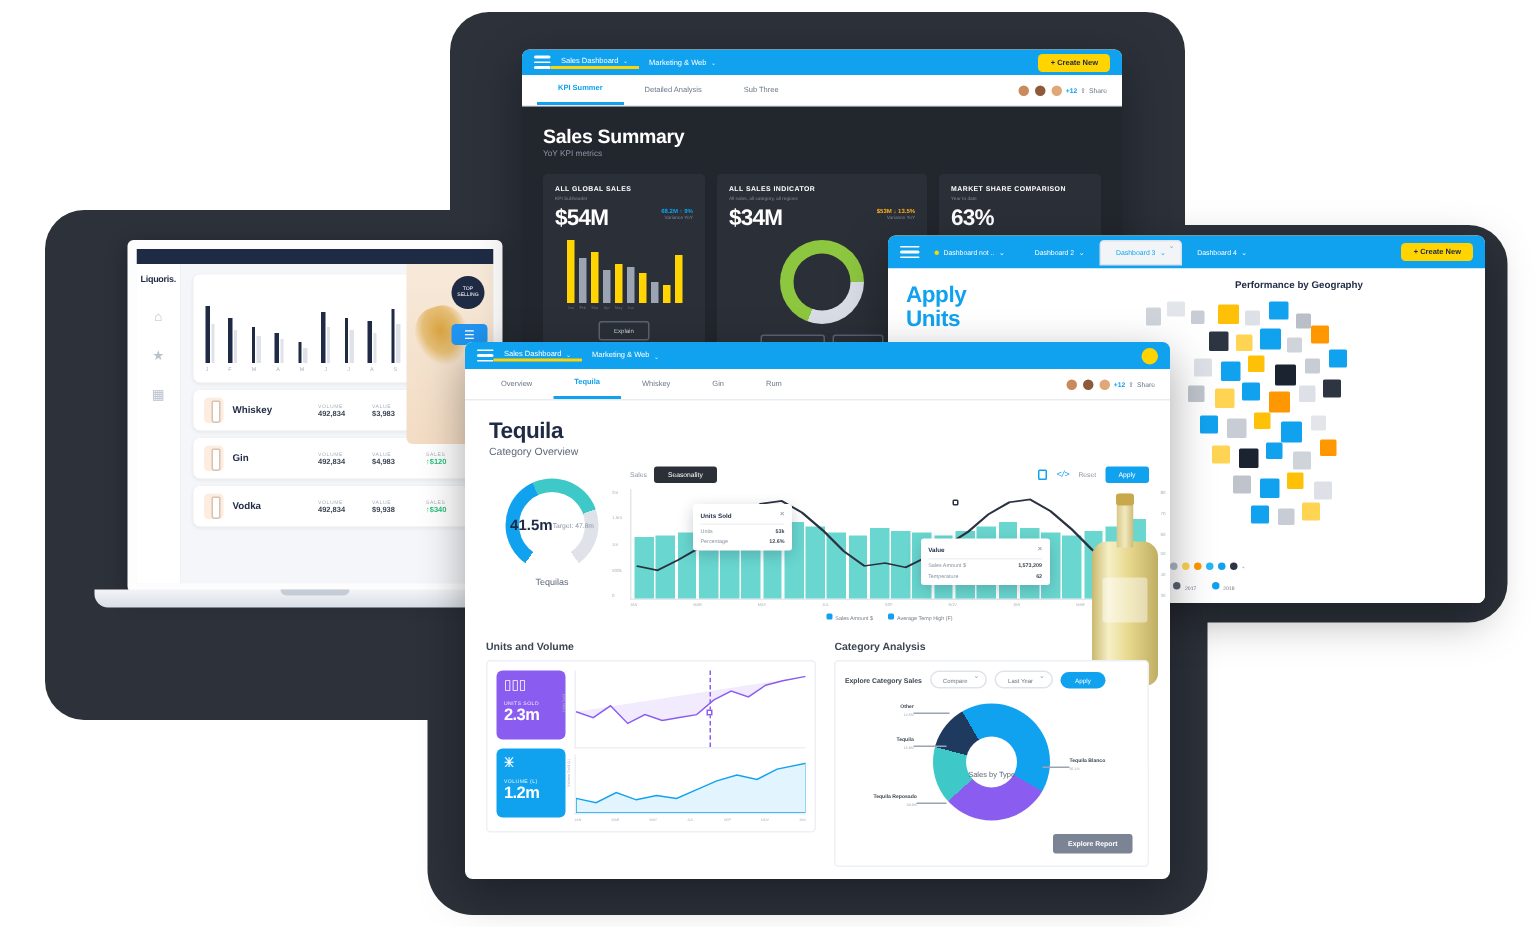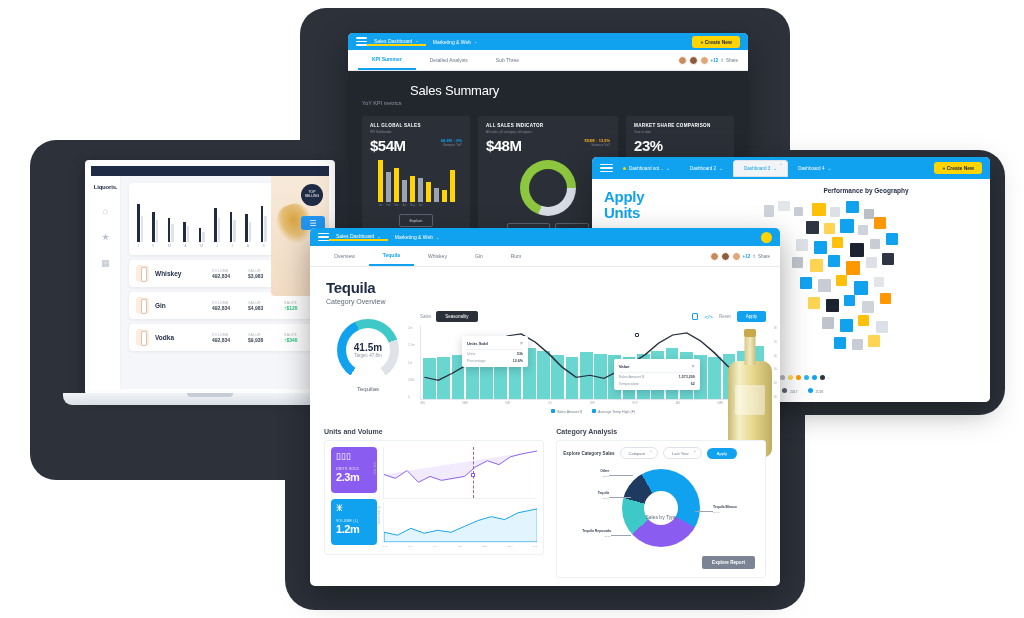--- a/index.html
+++ b/index.html
@@ -82,21 +82,21 @@
   .tab.active { color:#11a2ef; border-bottom:2px solid #11a2ef; font-weight:bold; }
   .avatars { margin-left:auto; display:flex; align-items:center; gap:2px; }
   .av { width:9px; height:9px; border-radius:50%; border:1px solid #fff; }
   .av1{background:#c98b5e;} .av2{background:#8e5a3b;} .av3{background:#e0a878;}
   .plus { font-size:4.5px; color:#11a2ef; font-weight:bold; }
   .share { font-size:4.5px; color:#6c7889; display:flex; align-items:center; gap:2px; }
 
   
   .tablet-dark { left:348px; top:33px; width:400px; height:235px; }
   .dk-body { background:#22262d; height:100%; padding:12px 14px; }
-  .dk-title { color:#fff; font-size:13px; font-weight:normal; letter-spacing:-.2px;margin-left:48px; }
+  .dk-title { color:#fff; font-size:13px; font-weight:bold; letter-spacing:-.2px; }
   .dk-sub { color:#8d96a5; font-size:5.5px; margin-top:2px; }
   .dk-cards { display:flex; gap:8px; margin-top:10px; }
   .dk-card { background:#2b3038; border-radius:3px; padding:7px 8px; flex:1; position:relative; }
   .dk-card.w { flex:1.35; }
   .dk-k { color:#fff; font-size:4.6px; font-weight:bold; letter-spacing:.3px; }
   .dk-ks { color:#7f8899; font-size:3.2px; margin-top:1.5px; }
   .dk-val { color:#fff; font-size:15px; font-weight:bold; margin-top:3px; letter-spacing:-.5px; }
   .dk-varwrap { position:absolute; right:8px; top:22px; text-align:right; }
   .dk-var { font-size:4px; font-weight:bold; color:#fff; }
   .dk-var .up{color:#11a2ef;} .dk-var .dn{color:#ffb020;}
@@ -117,21 +117,21 @@
   
   .tequila { left:310px; top:228px; width:470px; height:358px; }
   .tq-head { padding:12px 16px 6px; }
   .tq-title { font-size:15px; font-weight:bold; color:#1f2a44; letter-spacing:-.3px; }
   .tq-sub { font-size:7px; color:#5d6878; margin-top:2px; }
   .tq-main { display:flex; padding:0 14px; gap:8px; }
   .gauge-wrap { width:88px; text-align:center; padding-top:8px; }
   .gauge { width:62px; height:62px; border-radius:50%; margin:0 auto; position:relative;
     background:conic-gradient(from 215deg, #11a2ef 0deg 120deg, #3fc8c8 120deg 215deg, #dfe3e9 215deg 290deg, transparent 290deg 360deg); }
   .gauge:after { content:""; position:absolute; inset:9px; background:#fff; border-radius:50%; }
-  .gauge-txt { position:absolute; inset:0; display:flex; flex-direction:column; align-items:center;
+  .gauge-txt { position:absolute; inset:0; display:flex; flex-direction:row; align-items:center;
                justify-content:center; z-index:2; }
   .gauge-v { font-size:10px; font-weight:bold; color:#1f2a44; }
   .gauge-t { font-size:4.5px; color:#8b94a3; }
   .gauge-cap { font-size:6px; color:#5d6878; margin-top:5px; }
   .chart-wrap { flex:1; position:relative; }
   .chart-ctl { display:flex; align-items:center; gap:5px; margin-bottom:4px; }
   .ctl-lbl { font-size:4.5px; color:#8b94a3; }
   .seg { background:#2b3038; color:#fff; font-size:4.5px; border-radius:2px; padding:3px 9px; }
   .ctl-right { margin-left:auto; display:flex; align-items:center; gap:6px; }
   .ic-sm { width:6px; height:7px; border:.9px solid #11a2ef; border-radius:1px; }
@@ -432,36 +432,36 @@
             <span>Jun</span>
           </div>
           <div class="dk-btnrow">
             <div class="dk-btn">Explain</div>
           </div>
         </div>
 
         <div class="dk-card w">
           <div class="dk-k">ALL SALES INDICATOR</div>
           <div class="dk-ks">All sales, all category, all regions</div>
-          <div class="dk-val">$48M</div>
+          <div class="dk-val">$34M</div>
           <div class="dk-varwrap">
             <div class="dk-var"><span class="dn">$53M ↓ 13.5%</span></div>
             <div class="dk-varl">Variance YoY</div>
           </div>
           <div class="dk-donut"></div>
           <div class="dk-btnrow">
             <div class="dk-btn">Open Report</div>
             <div class="dk-btn">Explain</div>
           </div>
         </div>
 
         <div class="dk-card">
           <div class="dk-k">MARKET SHARE COMPARISON</div>
           <div class="dk-ks">Year to date</div>
-          <div class="dk-val">23%</div>
+          <div class="dk-val">63%</div>
           <div class="dk-bars">
             <i class="dk-bar p" style="height:40px"></i>
               <i class="dk-bar t" style="height:22px"></i>
             <i class="dk-bar p" style="height:30px"></i>
               <i class="dk-bar t" style="height:14px"></i>
           </div>
           <div class="dk-axis">
             <span>Jan</span>
             <span></span>
             <span>Feb</span>

